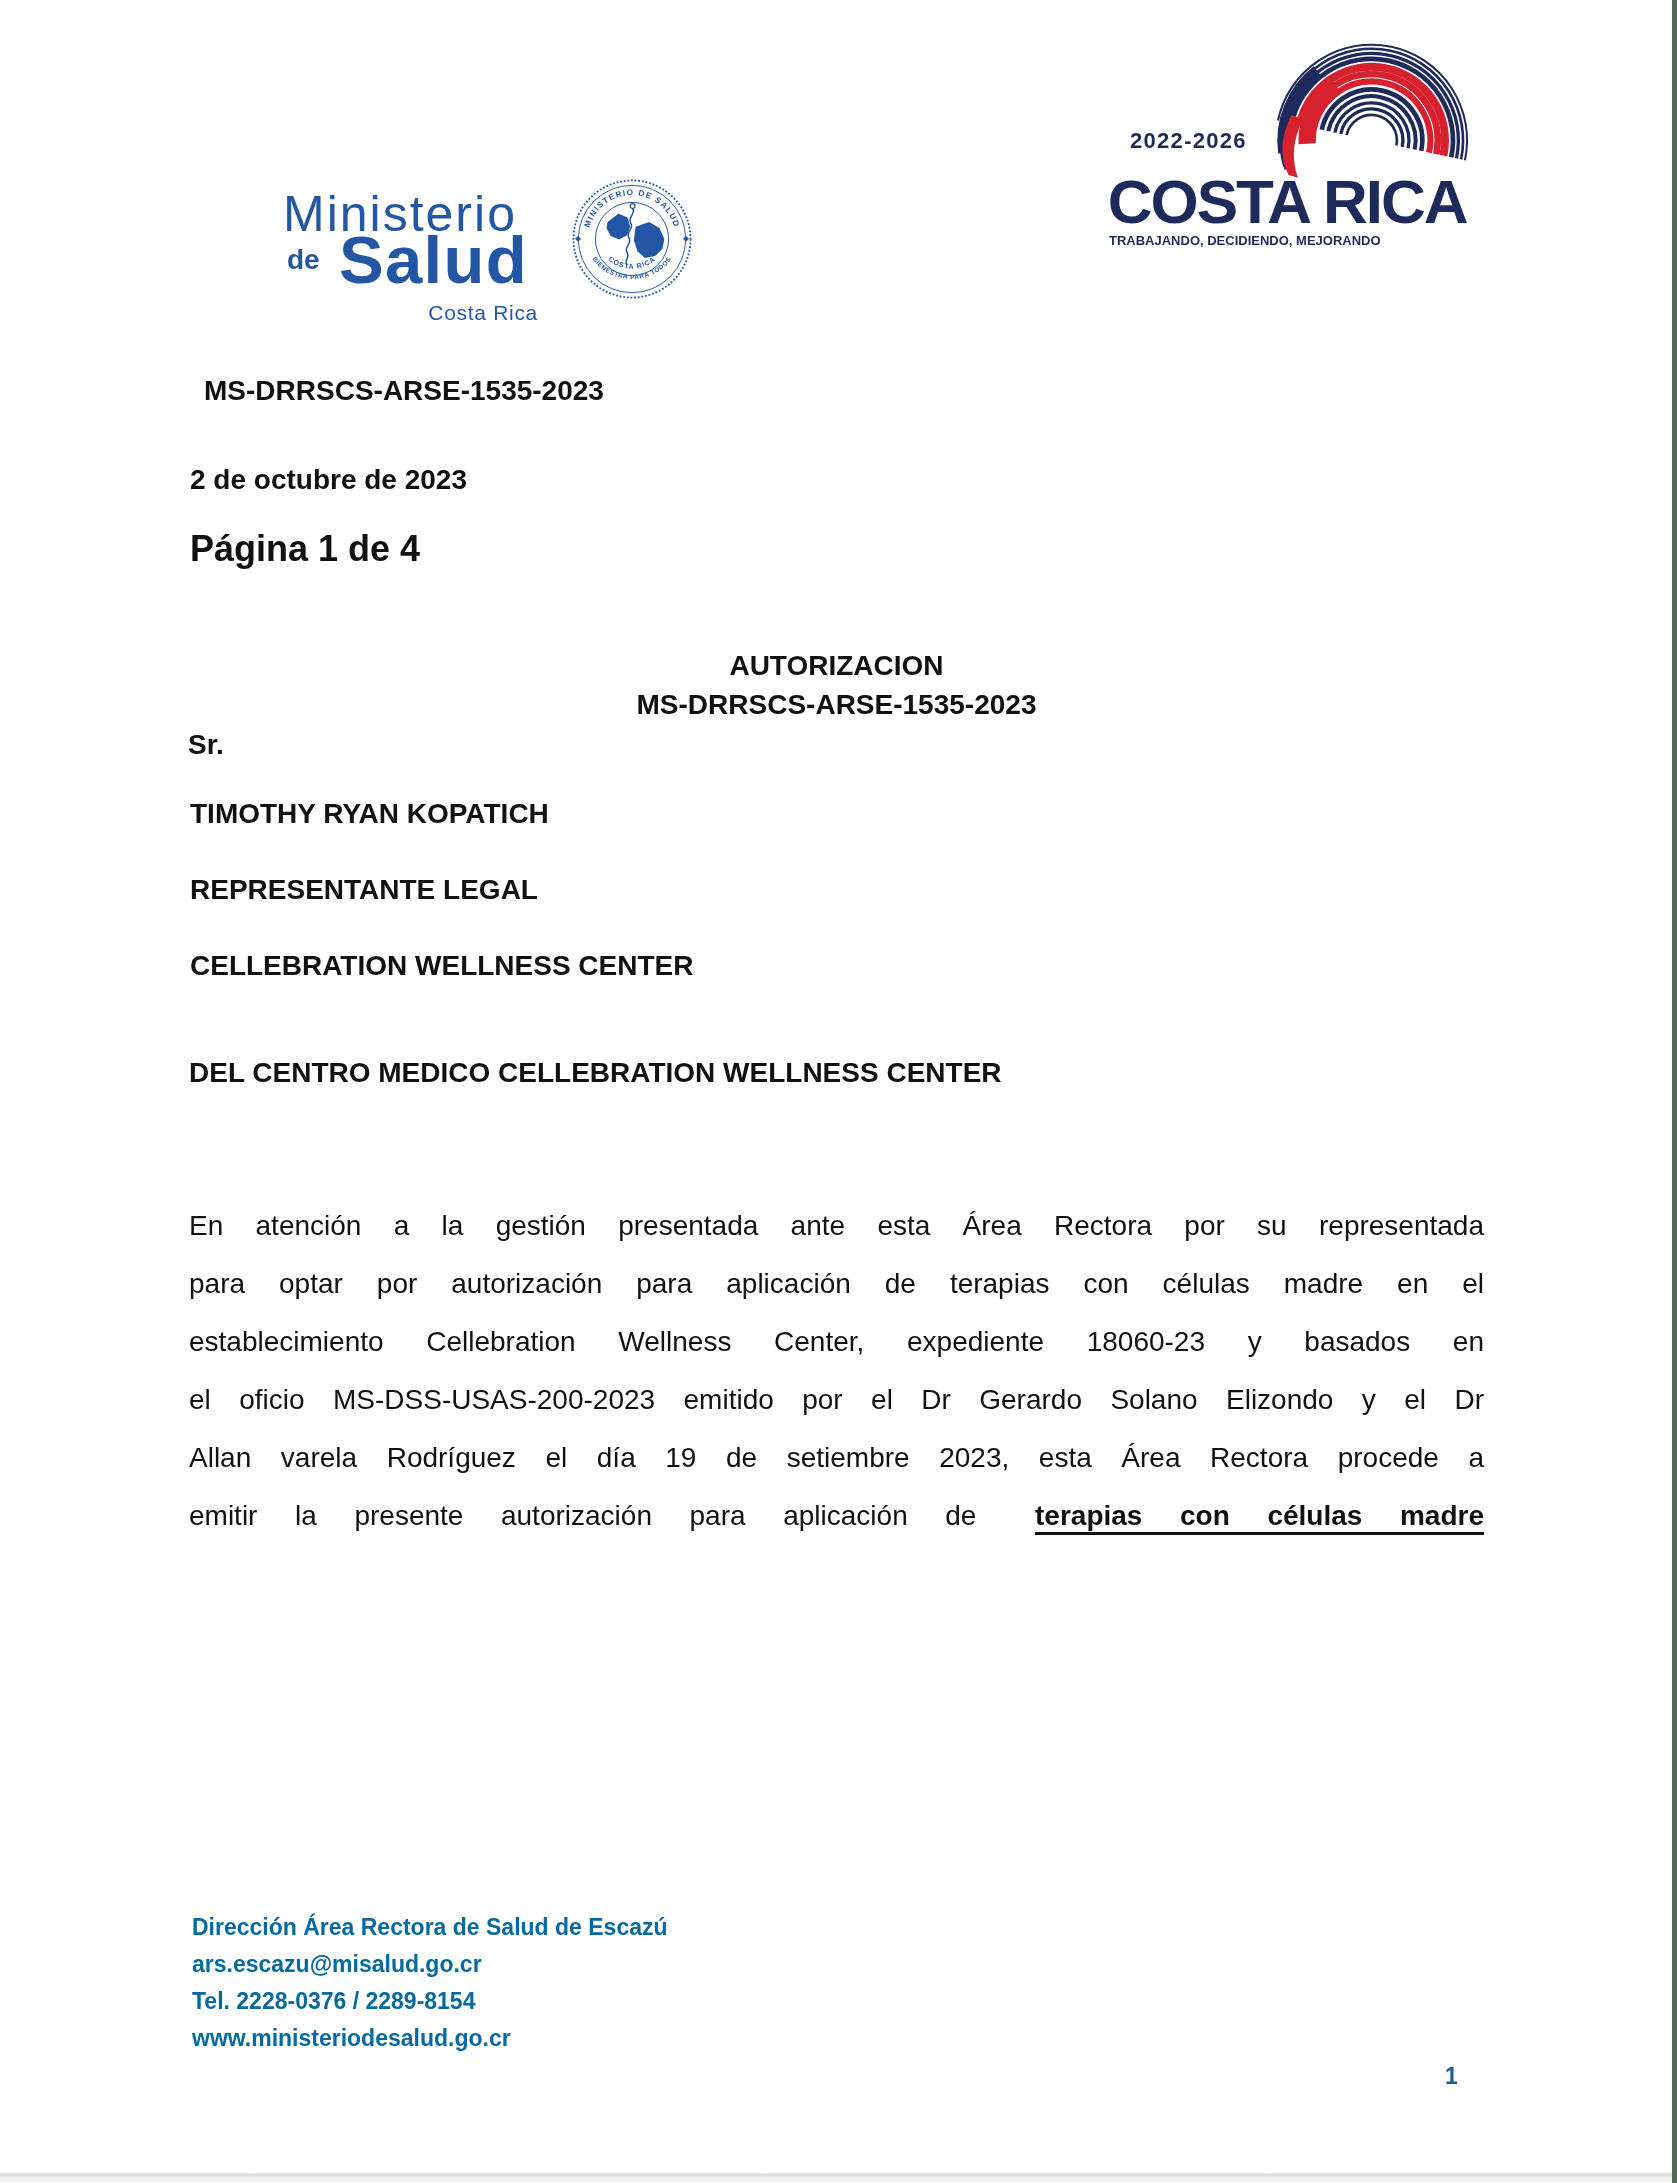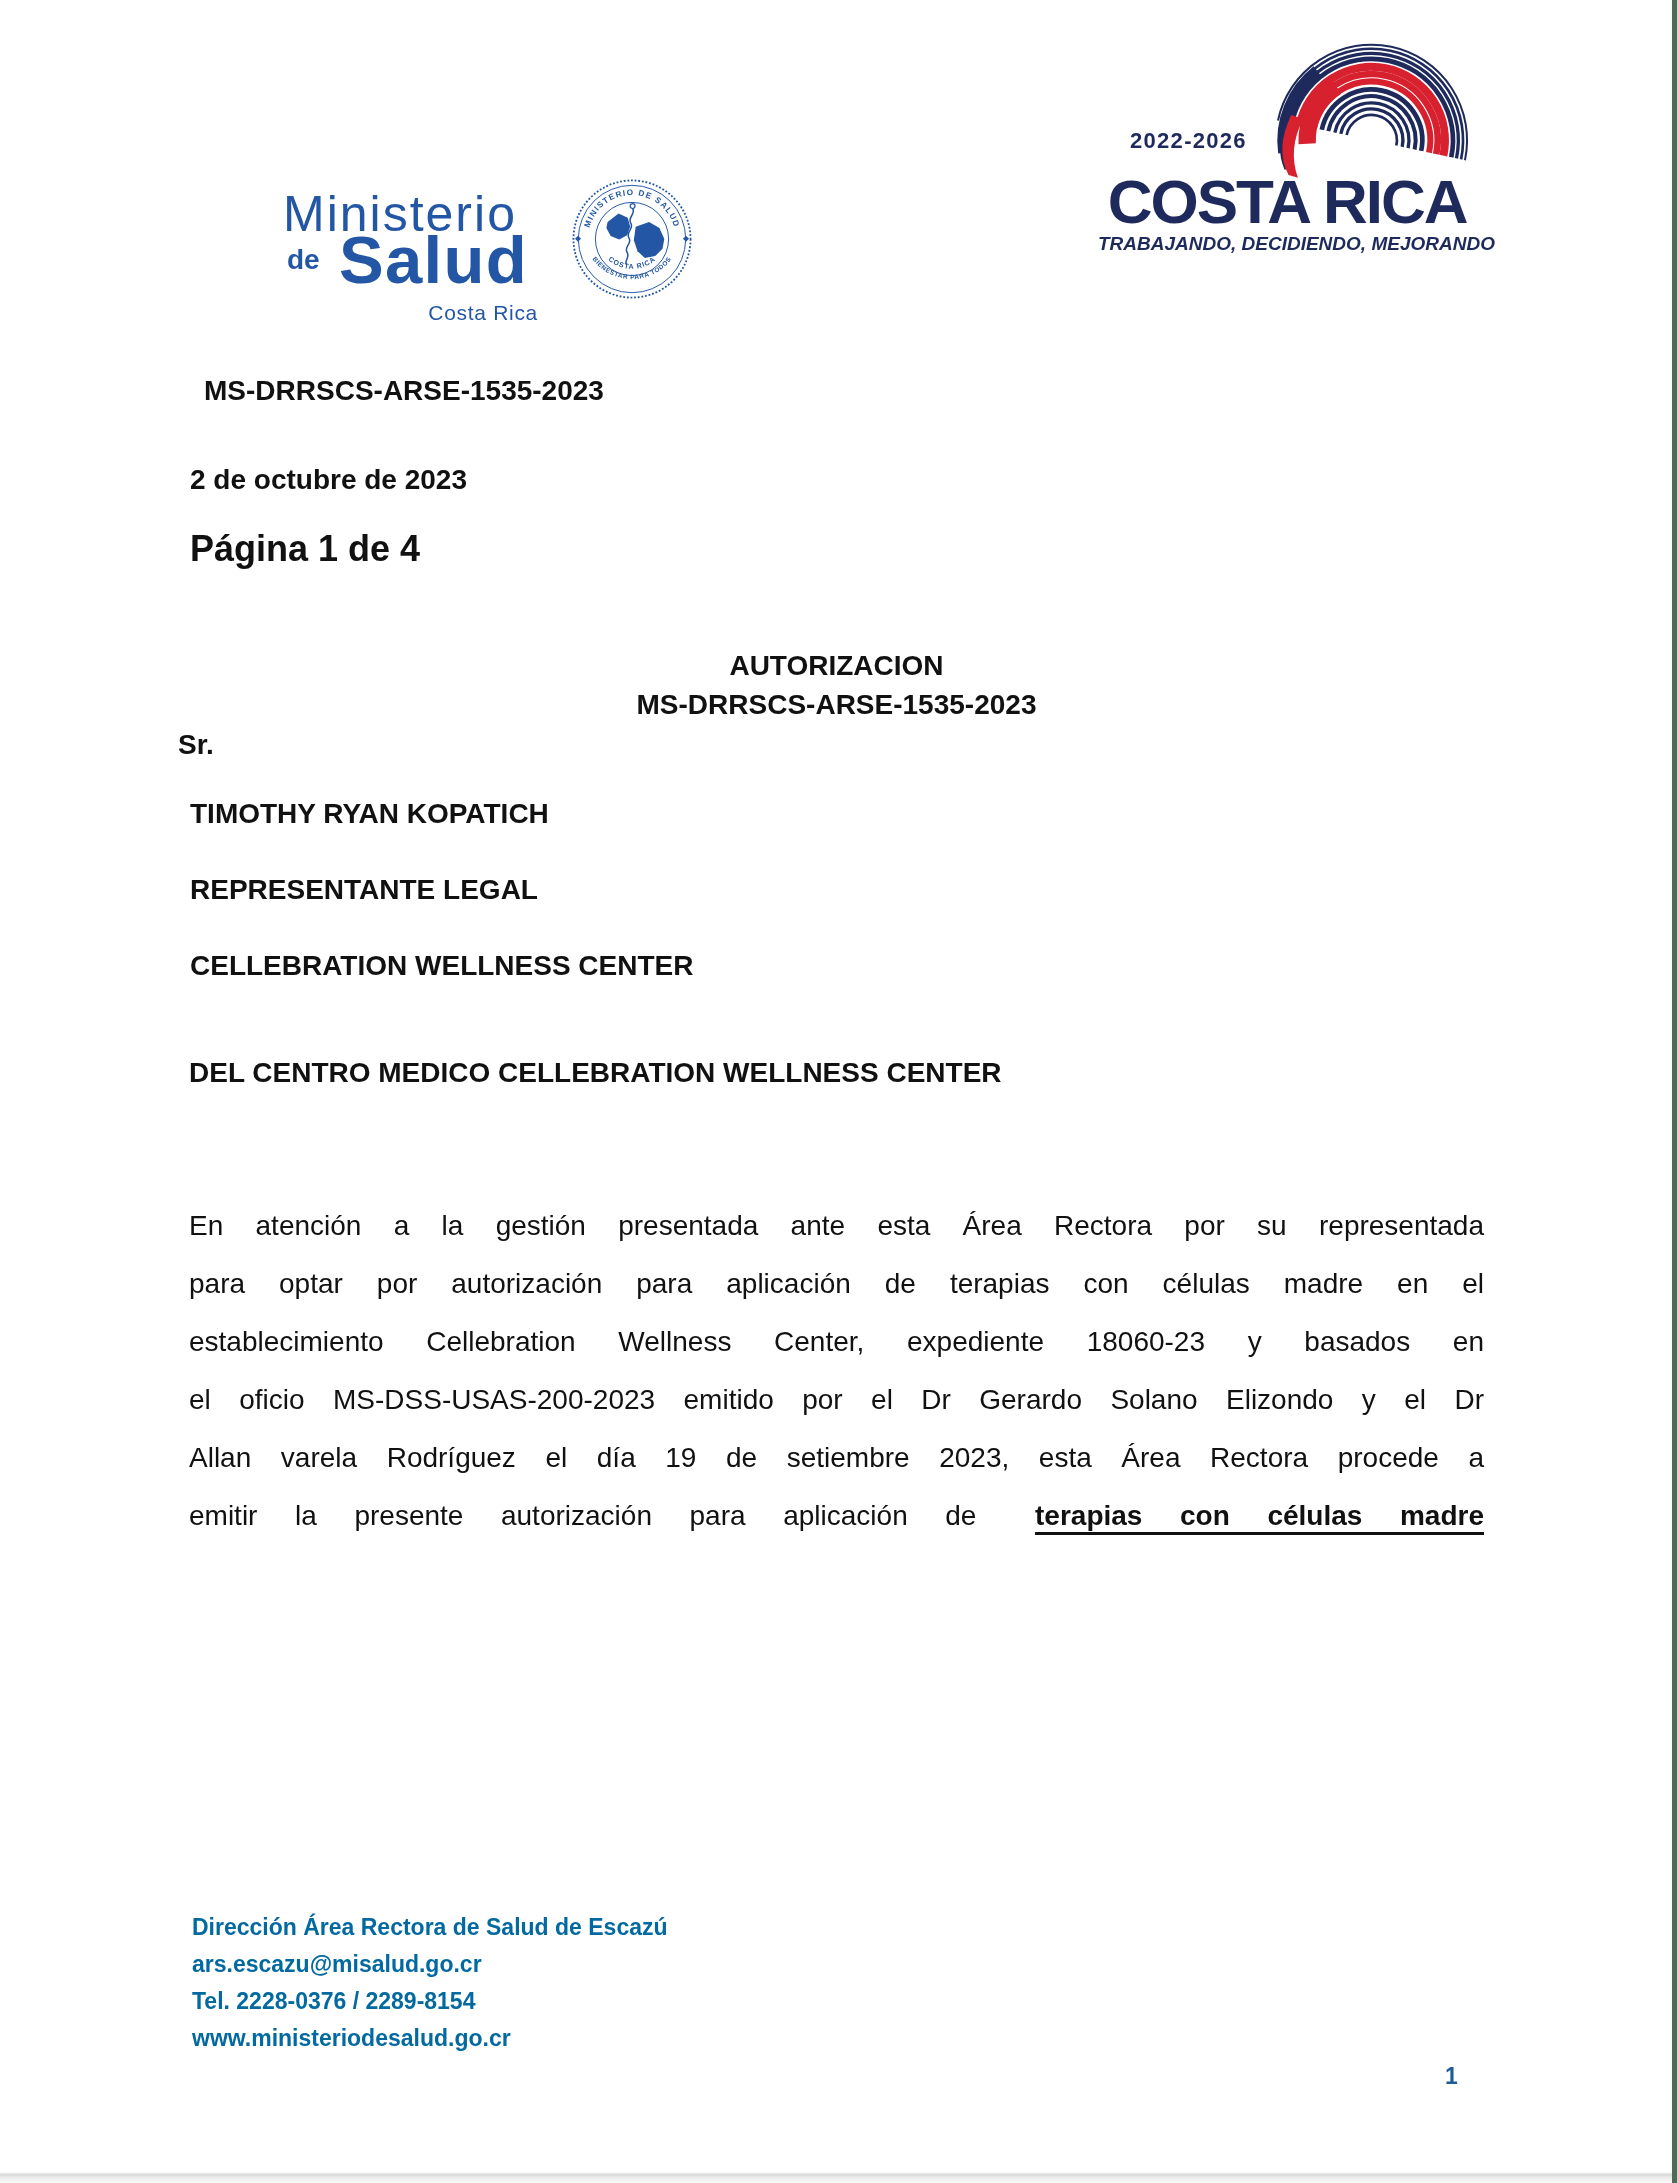--- a/index.html
+++ b/index.html
@@ -19,30 +19,30 @@
   .ms-de{left:287px;top:244px;font-size:28px;font-weight:700;}
   .ms-salud{left:339px;top:221px;font-size:67px;font-weight:bold;letter-spacing:1.3px;}
   .ms-cr{left:361px;top:301px;width:177px;text-align:right;font-size:21px;letter-spacing:0.7px;font-weight:400;}
   .seal{left:571px;top:178px;}
 
   
   .cr-logo{left:1097px;top:20px;width:442px;height:254px;}
   .cr-navy{color:#1E2A5C;}
   .cr-years{position:absolute;left:33px;top:108px;font-size:22px;font-weight:bold;letter-spacing:1.3px;}
   .cr-title{position:absolute;left:10.7px;top:146px;font-size:62px;font-weight:bold;letter-spacing:-2px;}
-  .cr-tagline{position:absolute;left:1px;top:213px;font-size:19px;font-weight:bold;letter-spacing:0px;font-style:italic;}
+  .cr-tagline{position:absolute;left:12px;top:213px;font-size:13px;font-weight:bold;letter-spacing:0px;}
   .cr-arcs{position:absolute;left:0;top:0;}
 
   
   .b{font-weight:bold;}
   .doc-number{left:204px;top:375px;font-size:28px;}
   .letter-date{left:190px;top:464px;font-size:28px;}
   .page-info{left:190px;top:528px;font-size:36px;}
   .title-block{left:189px;top:646px;width:1295px;text-align:center;font-size:28px;line-height:39px;}
-  .salutation{left:178px;top:729px;font-size:28px;}
+  .salutation{left:188px;top:729px;font-size:28px;}
   .recipient-name{left:190px;top:798px;font-size:28px;}
   .recipient-role{left:190px;top:874px;font-size:28px;}
   .recipient-org{left:190px;top:950px;font-size:28px;}
   .subject-block{left:189px;top:1045px;width:1295px;font-size:28px;line-height:55px;font-weight:bold;}
   .body-block{left:189px;top:1197px;width:1295px;font-size:28px;line-height:58px;}
   .jline{text-align:justify;text-align-last:justify;-moz-text-align-last:justify;white-space:normal;}
   .emphasis{
     font-weight:bold;
     text-decoration:underline;
     text-decoration-thickness:2.7px;

